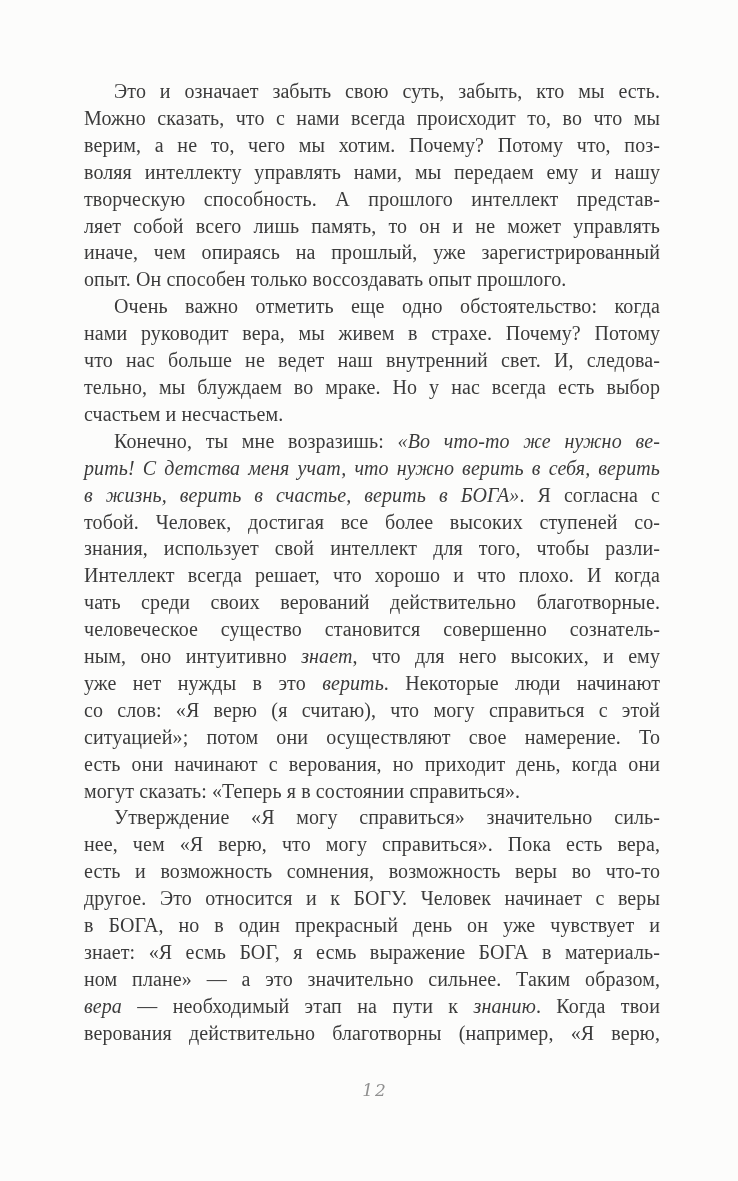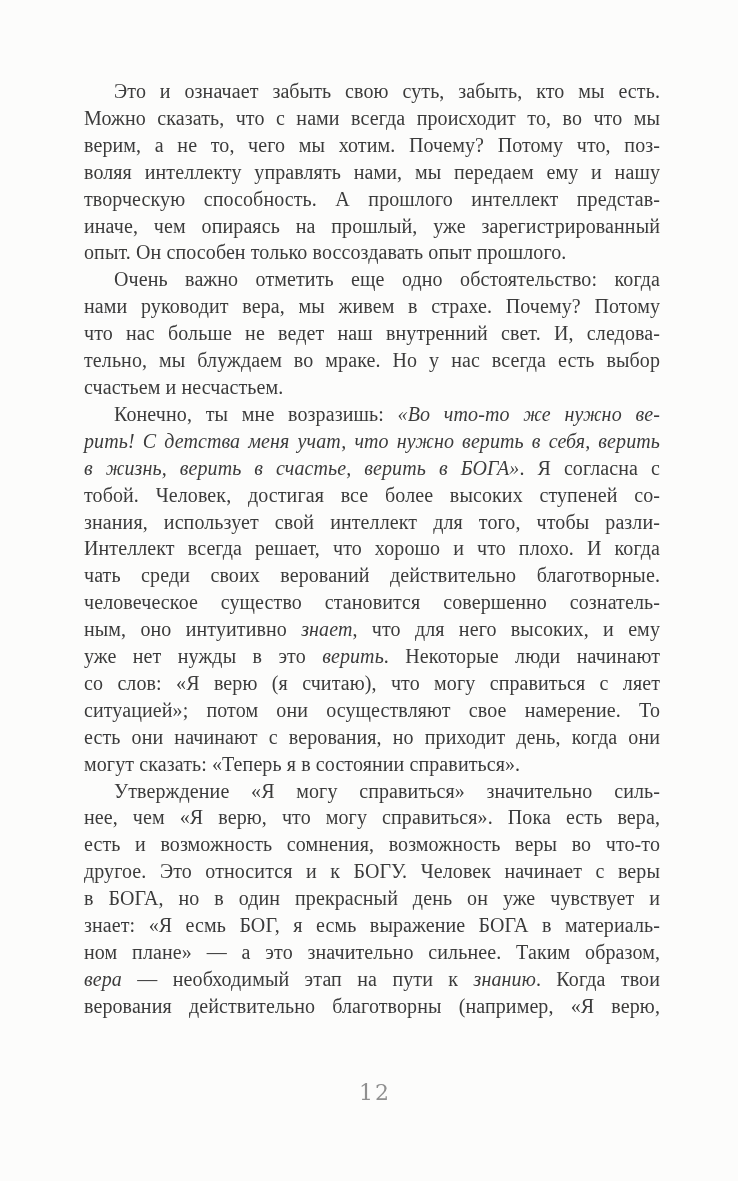--- a/index.html
+++ b/index.html
@@ -38,36 +38,38 @@
   }
   .line.indent { padding-left: 30px; }
   .it { font-style: italic; }
   .folio {
     position: absolute;
     left: 12px;
     right: 0;
     top: 1080px;
     text-align: center;
     font-family: "DejaVu Serif", serif;
-    font-size: 22px;
+    font-style: italic;
+    font-size: 17px;
     color: #8f8f8f;
     letter-spacing: 2px;
   }
 </style>
 </head>
 <body>
 
 <div class="page">
   <div class="text-block">
       <div class="para">
         <div class="line indent"><span>Это и означает забыть свою суть, забыть, кто мы есть.</span></div>
         <div class="line"><span>Можно сказать, что с нами всегда происходит то, во что мы</span></div>
         <div class="line"><span>верим, а не то, чего мы хотим. Почему? Потому что, поз-</span></div>
         <div class="line"><span>воляя интеллекту управлять нами, мы передаем ему и нашу</span></div>
         <div class="line"><span>творческую способность. А прошлого интеллект представ-</span></div>
+        <div class="line"><span>ляет собой всего лишь память, то он и не может управлять</span></div>
         <div class="line"><span>иначе, чем опираясь на прошлый, уже зарегистрированный</span></div>
         <div class="line last"><span>опыт. Он способен только воссоздавать опыт прошлого.</span></div>
       </div>
       <div class="para">
         <div class="line indent"><span>Очень важно отметить еще одно обстоятельство: когда</span></div>
         <div class="line"><span>нами руководит вера, мы живем в страхе. Почему? Потому</span></div>
         <div class="line"><span>что нас больше не ведет наш внутренний свет. И, следова-</span></div>
         <div class="line"><span>тельно, мы блуждаем во мраке. Но у нас всегда есть выбор</span></div>
         <div class="line last"><span>счастьем и несчастьем.</span></div>
       </div>
@@ -75,21 +77,21 @@
         <div class="line indent"><span>Конечно, ты мне возразишь: </span><span class="it">«Во что-то же нужно ве-</span></div>
         <div class="line"><span class="it">рить! С детства меня учат, что нужно верить в себя, верить</span></div>
         <div class="line"><span class="it">в жизнь, верить в счастье, верить в БОГА»</span><span>. Я согласна с</span></div>
         <div class="line"><span>тобой. Человек, достигая все более высоких ступеней со-</span></div>
         <div class="line"><span>знания, использует свой интеллект для того, чтобы разли-</span></div>
         <div class="line"><span>Интеллект всегда решает, что хорошо и что плохо. И когда</span></div>
         <div class="line"><span>чать среди своих верований действительно благотворные.</span></div>
         <div class="line"><span>человеческое существо становится совершенно сознатель-</span></div>
         <div class="line"><span>ным, оно интуитивно </span><span class="it">знает</span><span>, что для него высоких, и ему</span></div>
         <div class="line"><span>уже нет нужды в это </span><span class="it">верить</span><span>. Некоторые люди начинают</span></div>
-        <div class="line"><span>со слов: «Я верю (я считаю), что могу справиться с ляет</span></div>
+        <div class="line"><span>со слов: «Я верю (я считаю), что могу справиться с этой</span></div>
         <div class="line"><span>ситуацией»; потом они осуществляют свое намерение. То</span></div>
         <div class="line"><span>есть они начинают с верования, но приходит день, когда они</span></div>
         <div class="line last"><span>могут сказать: «Теперь я в состоянии справиться».</span></div>
       </div>
       <div class="para">
         <div class="line indent"><span>Утверждение «Я могу справиться» значительно силь-</span></div>
         <div class="line"><span>нее, чем «Я верю, что могу справиться». Пока есть вера,</span></div>
         <div class="line"><span>есть и возможность сомнения, возможность веры во что-то</span></div>
         <div class="line"><span>другое. Это относится и к БОГУ. Человек начинает с веры</span></div>
         <div class="line"><span>в БОГА, но в один прекрасный день он уже чувствует и</span></div>

